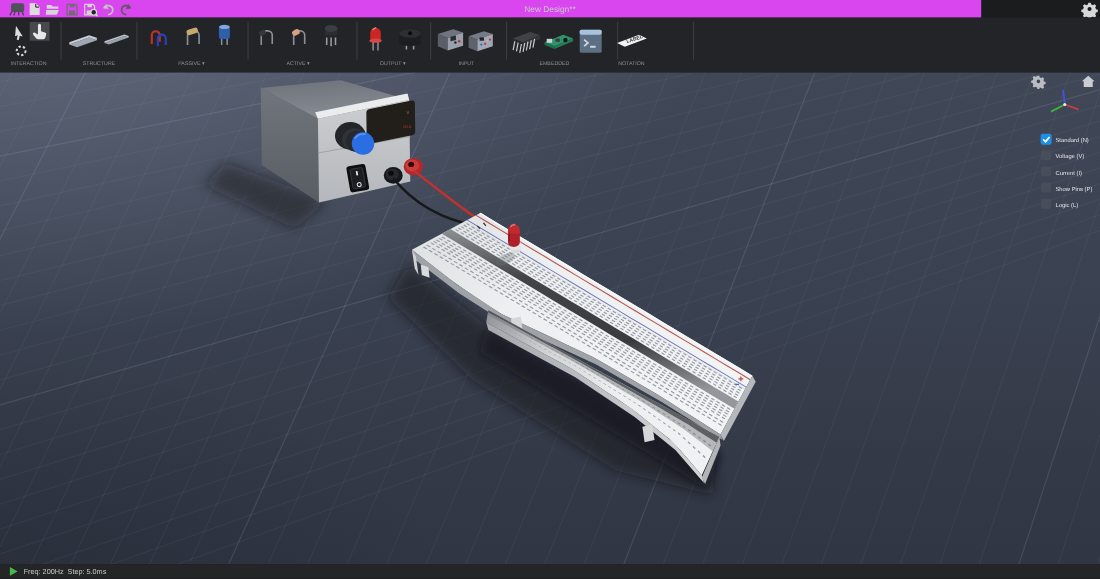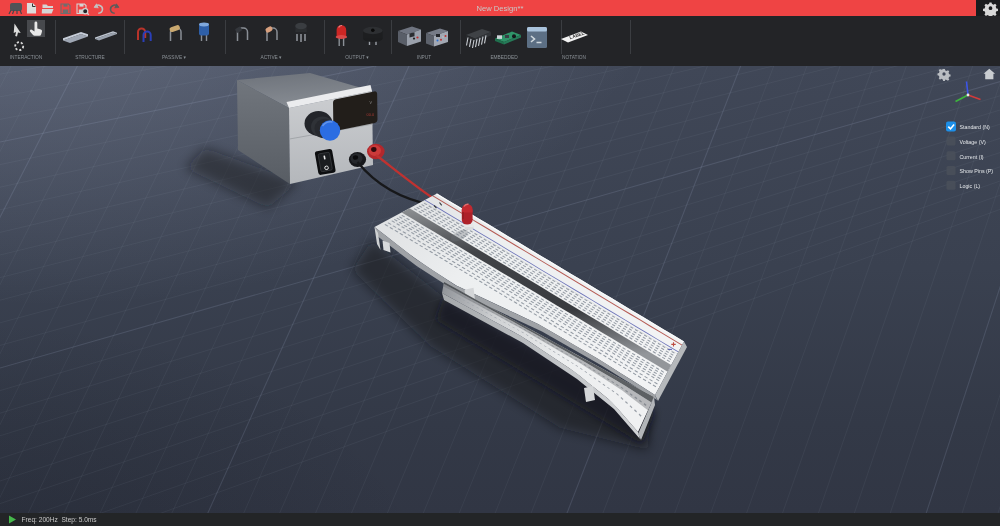--- a/index.html
+++ b/index.html
@@ -1,16 +1,16 @@
 <!DOCTYPE html>
 <html><head><meta charset="utf-8">
 <style>
 html,body{margin:0;padding:0;width:1000px;height:526px;overflow:hidden;background:#1b1c1e;
 font-family:"Liberation Sans",sans-serif;}
-#topbar{position:absolute;left:0;top:0;width:976px;height:16px;background:#ef4444;}
+#topbar{position:absolute;left:0;top:0;width:892px;height:16px;background:#d946ef;}
 #toolbar{position:absolute;left:0;top:16px;width:1000px;height:50px;background:#232427;}
 #viewport{position:absolute;left:0;top:66px;width:1000px;height:447px;overflow:hidden;
 background:
  radial-gradient(700px 420px at -2% 118%, rgba(18,22,30,0.30), rgba(18,22,30,0) 65%),
  radial-gradient(950px 540px at 5% -25%, rgba(165,175,200,0.38), rgba(165,175,200,0) 65%),
  linear-gradient(to bottom,#404757 0%,#3a4150 45%,#333947 80%,#313644 100%);}
 #bottombar{position:absolute;left:0;top:513px;width:1000px;height:13px;background:#232527;}
 svg{position:absolute;left:0;top:0;}
 </style></head>
 <body>

